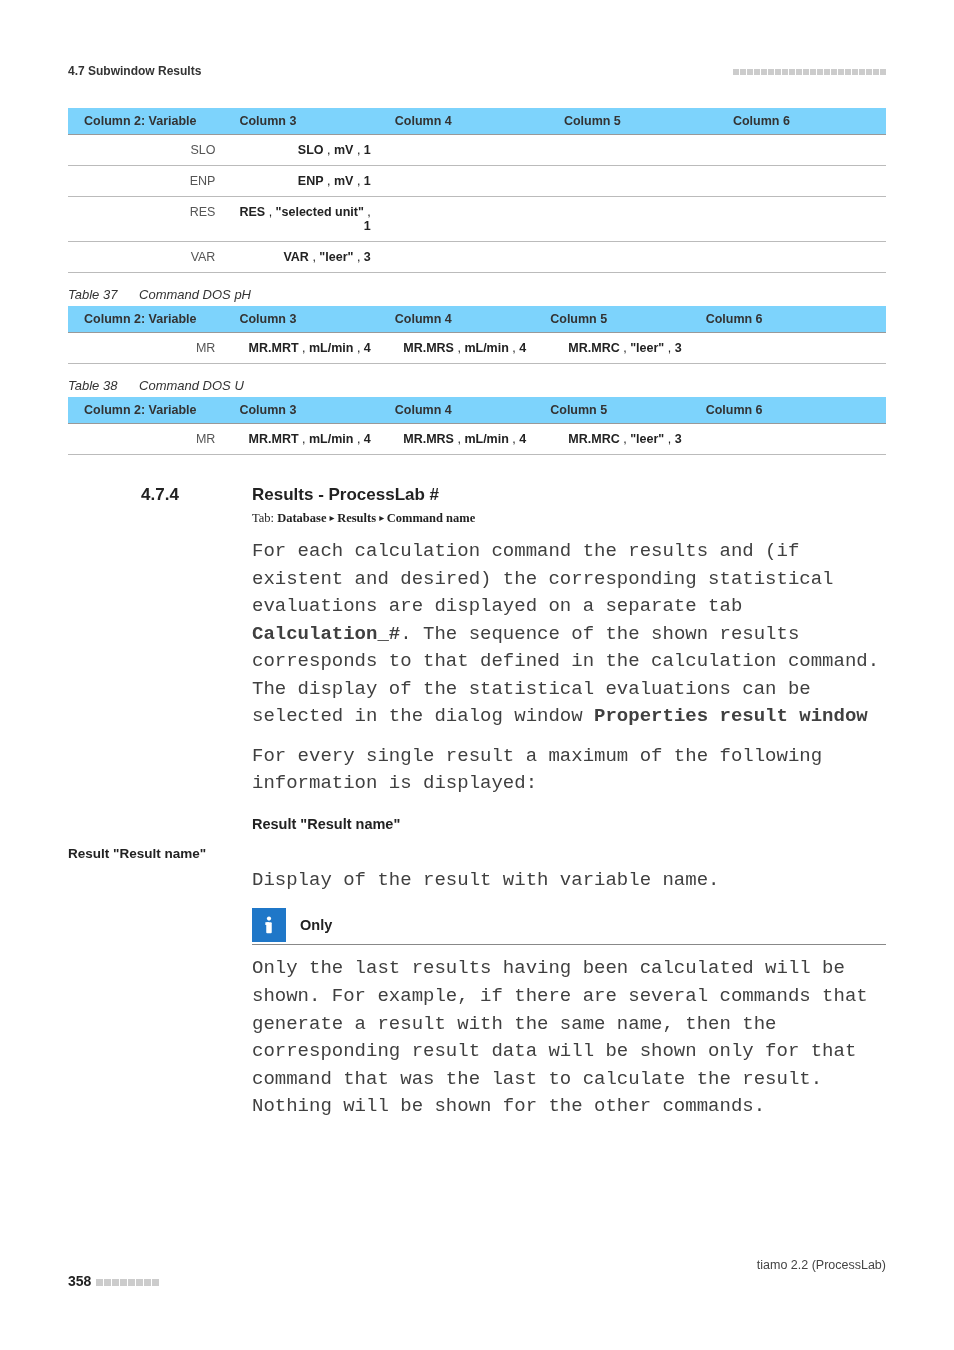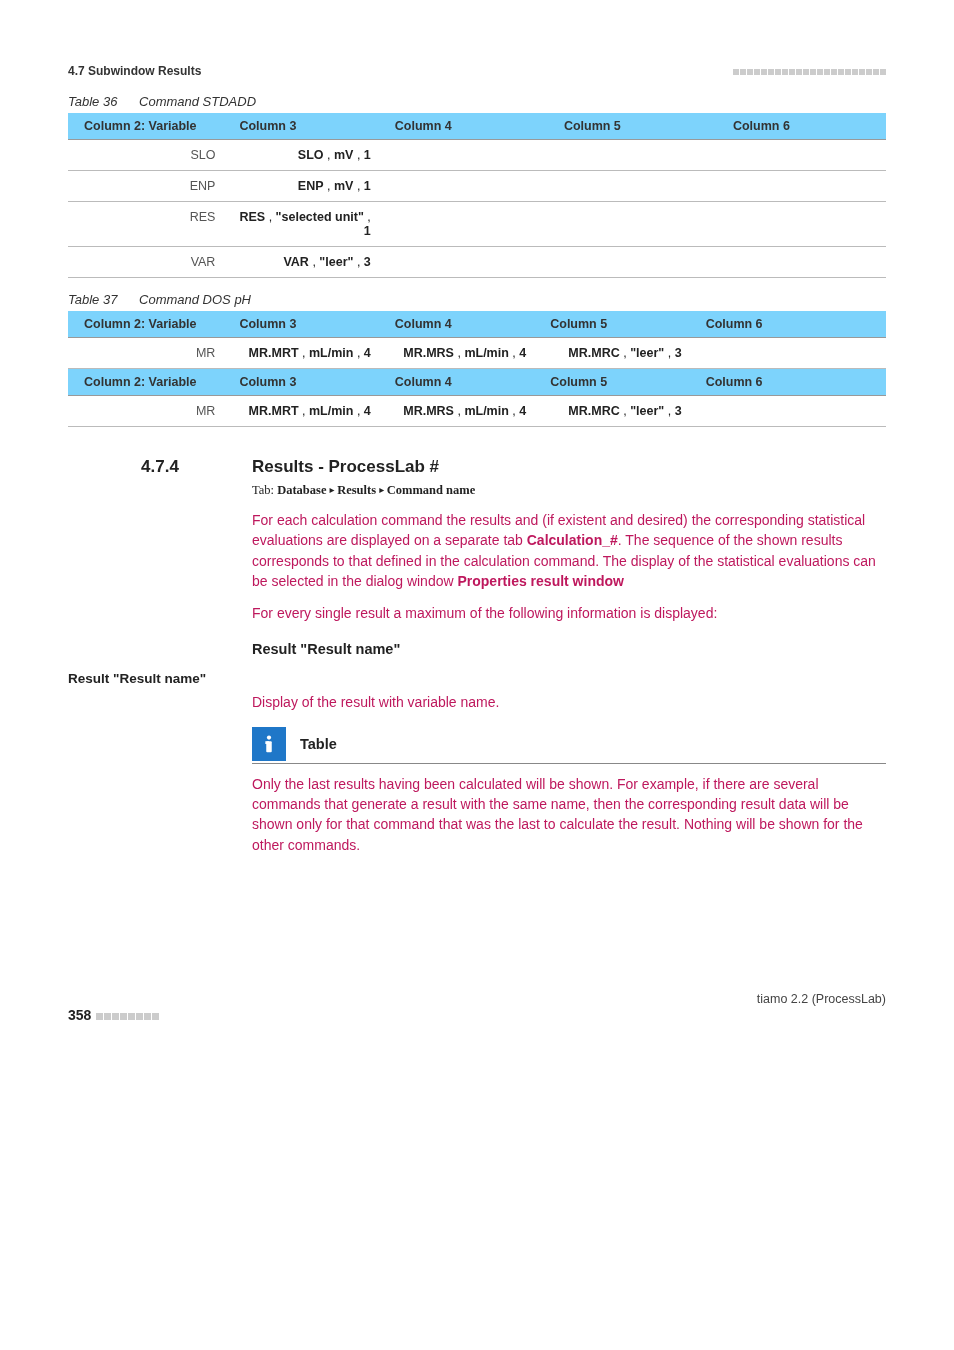--- a/index.html
+++ b/index.html
@@ -1,35 +1,35 @@
 <!DOCTYPE html>
 <html><head>
 <meta charset="utf-8">
 <style>
   * { box-sizing: border-box; margin: 0; padding: 0; }
   html, body { width: 954px; background: #fff; font-family: "Segoe UI", "Helvetica Neue", Arial, sans-serif; color: #222; }
   .page { padding: 64px 68px 40px 68px; }
-  .header-row { display: flex; justify-content: space-between; align-items: center; font-size: 12px; margin-bottom: 16px; }
+  .header-row { display: flex; justify-content: space-between; align-items: center; font-size: 12px; margin-bottom: 30px; }
   .header-left { font-weight: 600; color: #333; }
   .header-right .sq { display: inline-block; width: 6px; height: 6px; background: #ccc; margin-left: 1px; }
   .table-caption { font-style: italic; font-size: 13px; color: #333; margin: 14px 0 4px 0; }
   .table-caption .tnum { margin-right: 18px; }
   table.data { width: 100%; border-collapse: collapse; font-size: 12.5px; }
   table.data thead th { background: #7dd3fc; text-align: left; font-weight: 700; padding: 6px 16px; border-bottom: 1px solid #999; color: #333; }
   table.data tbody td { padding: 8px 8px; border-bottom: 1px solid #bbb; vertical-align: top; text-align: right; }
   table.data tbody td.c1 { color: #555; width: 19%; }
   table.data tbody td.c3, table.data tbody td.c4, table.data tbody td.c5 { width: 19%; }
   .b { font-weight: 700; }
   .section-row { display: flex; margin-top: 30px; text-align: center; }
   .section-num { width: 184px; font-size: 17px; font-weight: 800; color: #222; }
   .section-title { font-size: 17px; font-weight: 800; color: #222; }
   .indent { margin-left: 184px; }
   .tabline { font-size: 12.5px; margin-top: 6px; font-family: Liberation Serif, serif; }
   .tabline .tri { font-size: 10px; position: relative; top: -1px; }
-  .para { font-size: 14px; line-height: 1.45; color: #be185d; margin-top: 12px; }
+  .para { font-size: 19px; line-height: 1.45; color: #404040; margin-top: 12px; font-family: Liberation Mono, monospace; }
   .sub-head { font-size: 14.5px; font-weight: 800; margin-top: 18px; }
   .field-label { font-size: 13.5px; font-weight: 700; margin-top: 14px; }
   .note-block { margin-top: 14px; }
   .note-head { display: flex; align-items: center; border-bottom: 1px solid #888; padding-bottom: 2px; margin-bottom: 10px; }
   .note-icon { width: 34px; height: 34px; background: #1f77c8; display: flex; align-items: center; justify-content: center; margin-right: 14px; }
   .note-icon svg { width: 22px; height: 22px; }
   .note-title { font-weight: 800; font-size: 14.5px; }
   .footer-row { display: flex; justify-content: space-between; align-items: center; margin-top: 120px; font-size: 12.5px; }
   .footer-left { font-weight: 800; font-size: 14px; margin-top: 32px; }
   .footer-left .sq2 { display: inline-block; width: 7px; height: 7px; background: #ccc; margin-left: 1px; }
@@ -40,24 +40,20 @@
 
 <div class="page">
 
   <div class="header-row">
     <div class="header-left">4.7 Subwindow Results</div>
     <div class="header-right">
       <span class="sq"></span><span class="sq"></span><span class="sq"></span><span class="sq"></span><span class="sq"></span><span class="sq"></span><span class="sq"></span><span class="sq"></span><span class="sq"></span><span class="sq"></span><span class="sq"></span><span class="sq"></span><span class="sq"></span><span class="sq"></span><span class="sq"></span><span class="sq"></span><span class="sq"></span><span class="sq"></span><span class="sq"></span><span class="sq"></span><span class="sq"></span><span class="sq"></span>
     </div>
   </div>
 
-  <div class="table-caption">
-    <span class="tnum">Table 36</span>
-    <span>Command STDADD</span>
-  </div>
   <table class="data">
     <thead>
         <tr>
       <th>Column 2: Variable</th>
       <th>Column 3</th>
       <th>Column 4</th>
       <th>Column 5</th>
       <th>Column 6</th>
     </tr>
       </thead>
@@ -111,20 +107,24 @@
       <tr>
         <td class="c1">MR</td>
         <td class="c3"><span class="b">MR.MRT</span><span> , </span><span class="b">mL/min</span><span> , </span><span class="b">4</span></td>
         <td class="c4"><span class="b">MR.MRS</span><span> , </span><span class="b">mL/min</span><span> , </span><span class="b">4</span></td>
         <td class="c5"><span class="b">MR.MRC</span><span> , </span><span class="b">"leer"</span><span> , </span><span class="b">3</span></td>
         <td></td>
       </tr>
     </tbody>
   </table>
 
+  <div class="table-caption">
+    <span class="tnum">Table 38</span>
+    <span>Command DOS U</span>
+  </div>
   <table class="data">
     <thead>
         <tr>
       <th>Column 2: Variable</th>
       <th>Column 3</th>
       <th>Column 4</th>
       <th>Column 5</th>
       <th>Column 6</th>
     </tr>
       </thead>
@@ -168,21 +168,21 @@
 
     <div class="note-block">
       <div class="note-head">
         <div class="note-icon">
           <svg viewBox="0 0 24 24">
               <circle cx="12" cy="5" r="2.3" fill="#fff"></circle>
               <rect x="9" y="9" width="6" height="12" rx="1" fill="#fff"></rect>
               <rect x="8" y="9" width="4" height="3" fill="#fff"></rect>
             </svg>
         </div>
-        <div class="note-title">Table</div>
+        <div class="note-title">Only</div>
       </div>
       <p class="para" style="margin-top:6px">Only the last results having been calculated will be shown. For example, if there are several commands that generate a result with the same name, then the corresponding result data will be shown only for that command that was the last to calculate the result. Nothing will be shown for the other commands.</p>
     </div>
   </div>
 
   <div class="footer-row">
     <div class="footer-left">
       <span>358</span>
       <span class="sq2"></span><span class="sq2"></span><span class="sq2"></span><span class="sq2"></span><span class="sq2"></span><span class="sq2"></span><span class="sq2"></span><span class="sq2"></span>
     </div>

